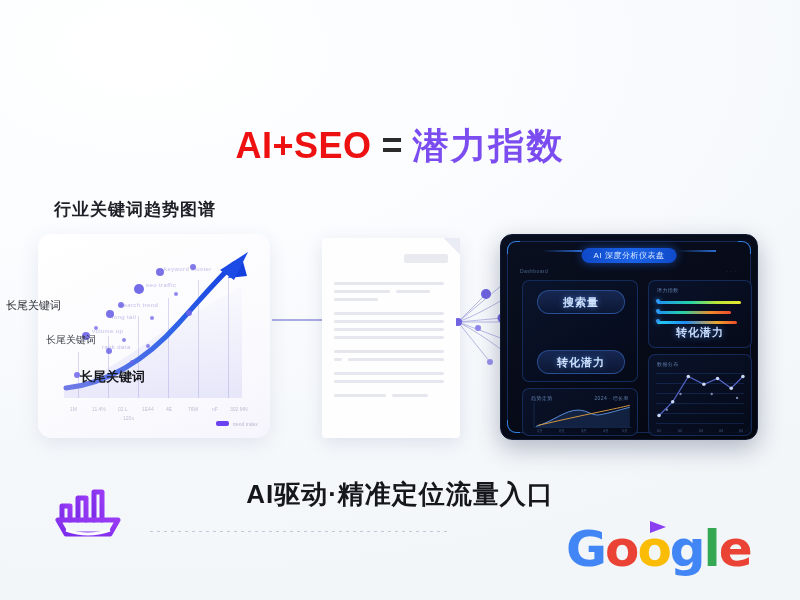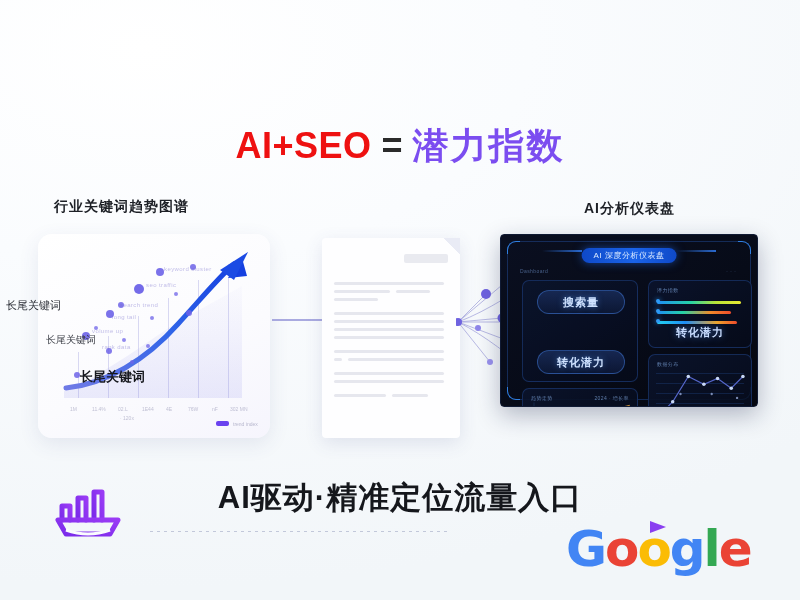--- a/index.html
+++ b/index.html
@@ -35,21 +35,21 @@
   .main-title{
     position:absolute; left:0; right:0; top:126px;
     text-align:center; white-space:nowrap;
     font-size:36px; font-weight:800; line-height:1.1;
   }
   .main-title .red{ color:#ee1111; letter-spacing:.5px; }
   .main-title .eq{ color:#2b2b2b; margin:0 10px; font-weight:700; }
   .main-title .pur{ color:#7b4df0; letter-spacing:2px; }
 
   
-  .cap{ position:absolute; font-size:14px; font-weight:700; color:#1d2026; white-space:nowrap; }
+  .cap{ position:absolute; font-size:17px; font-weight:700; color:#1d2026; white-space:nowrap; }
   .cap-left { left:54px;  top:198px; letter-spacing:1px; }
   .cap-right{ left:584px; top:200px; letter-spacing:1px; }
 
   
   .card-left{
     position:absolute; left:38px; top:234px; width:232px; height:204px;
     background:linear-gradient(155deg,#ffffff 0%,#fbfbfe 60%,#f6f5fd 100%);
     border-radius:14px; box-shadow:0 6px 20px rgba(60,70,130,.10);
     overflow:hidden;
   }
@@ -108,23 +108,23 @@
   .doc-label{
     position:absolute; left:0; right:0; bottom:14px; text-align:center;
     font-size:13px; font-weight:700; color:#12141a; white-space:nowrap;
   }
 
   
   .net{ position:absolute; left:456px; top:266px; width:92px; height:110px; }
 
   
   .card-dash{
-    position:absolute; left:500px; top:234px; width:258px; height:173px;
+    position:absolute; left:500px; top:234px; width:258px; height:206px;
     background:linear-gradient(150deg,#0a0f20 0%,#070b18 55%,#05070f 100%);
-    border-radius:4px; box-shadow:0 8px 24px rgba(20,30,70,.30);
+    border-radius:12px; box-shadow:0 8px 24px rgba(20,30,70,.30);
     border:1px solid #101a33; overflow:hidden;
   }
   .dash-inner{ position:absolute; inset:6px; border:1px solid rgba(40,90,180,.40); border-radius:9px; }
   .corner{ position:absolute; width:13px; height:13px; border:1.5px solid #2f7fe0; }
   .c-tl{ left:-1px; top:-1px; border-right:none; border-bottom:none; border-radius:9px 0 0 0; }
   .c-tr{ right:-1px; top:-1px; border-left:none; border-bottom:none; border-radius:0 9px 0 0; }
   .c-bl{ left:-1px; bottom:-1px; border-right:none; border-top:none; border-radius:0 0 0 9px; }
   .c-br{ right:-1px; bottom:-1px; border-left:none; border-top:none; border-radius:0 0 9px 0; }
   .dash-badge{
     position:absolute; left:50%; transform:translateX(-50%); top:6px;
@@ -169,21 +169,21 @@
     position:absolute; left:0; right:0; bottom:7px; text-align:center;
     font-size:11px; font-weight:700; color:#c9ddff; letter-spacing:1px;
     text-shadow:0 0 7px rgba(80,150,255,.6);
   }
   .grid-l{ position:absolute; left:7px; right:7px; height:1px; background:rgba(40,85,165,.28); }
   .ax-t{ position:absolute; font-size:3.6px; color:rgba(120,160,215,.55); filter:blur(.25px); white-space:nowrap; }
 
   
   .bottom-title{
     position:absolute; left:0; right:0; top:477px; text-align:center;
-    font-size:31px; font-weight:800; color:#15171c; letter-spacing:1px; white-space:nowrap;
+    font-size:26px; font-weight:800; color:#15171c; letter-spacing:1px; white-space:nowrap;
   }
   .dash-rule{
     position:absolute; left:150px; top:531px; width:300px; height:1px;
     background:repeating-linear-gradient(90deg,rgba(120,130,170,.40) 0 3px,transparent 3px 7px);
   }
   .chart-icon{ position:absolute; left:48px; top:484px; width:80px; height:62px; }
 
   .baidu{ position:absolute; left:420px; top:523px; width:150px; height:56px; }
   .baidu .txt{
     position:absolute; left:72px; top:11px; font-size:34px; font-weight:800;
@@ -201,21 +201,20 @@
 <body>
 
 <div id="stage">
 
 
   <div class="main-title">
     <span class="red">AI+SEO</span><span class="eq">=</span><span class="pur">潜力指数</span>
   </div>
 
   <div class="cap cap-left">行业关键词趋势图谱</div>
-  <div class="cap cap-right">AI分析仪表盘</div>
 
   <div class="card-left">
 
     <div class="chart-area">
       <div class="shade"></div>
 
       <div class="bar" style="left:18px;  height:46px;"></div>
       <div class="bar" style="left:48px;  height:62px;"></div>
       <div class="bar" style="left:78px;  height:82px;"></div>
       <div class="bar" style="left:108px; height:100px;"></div>

